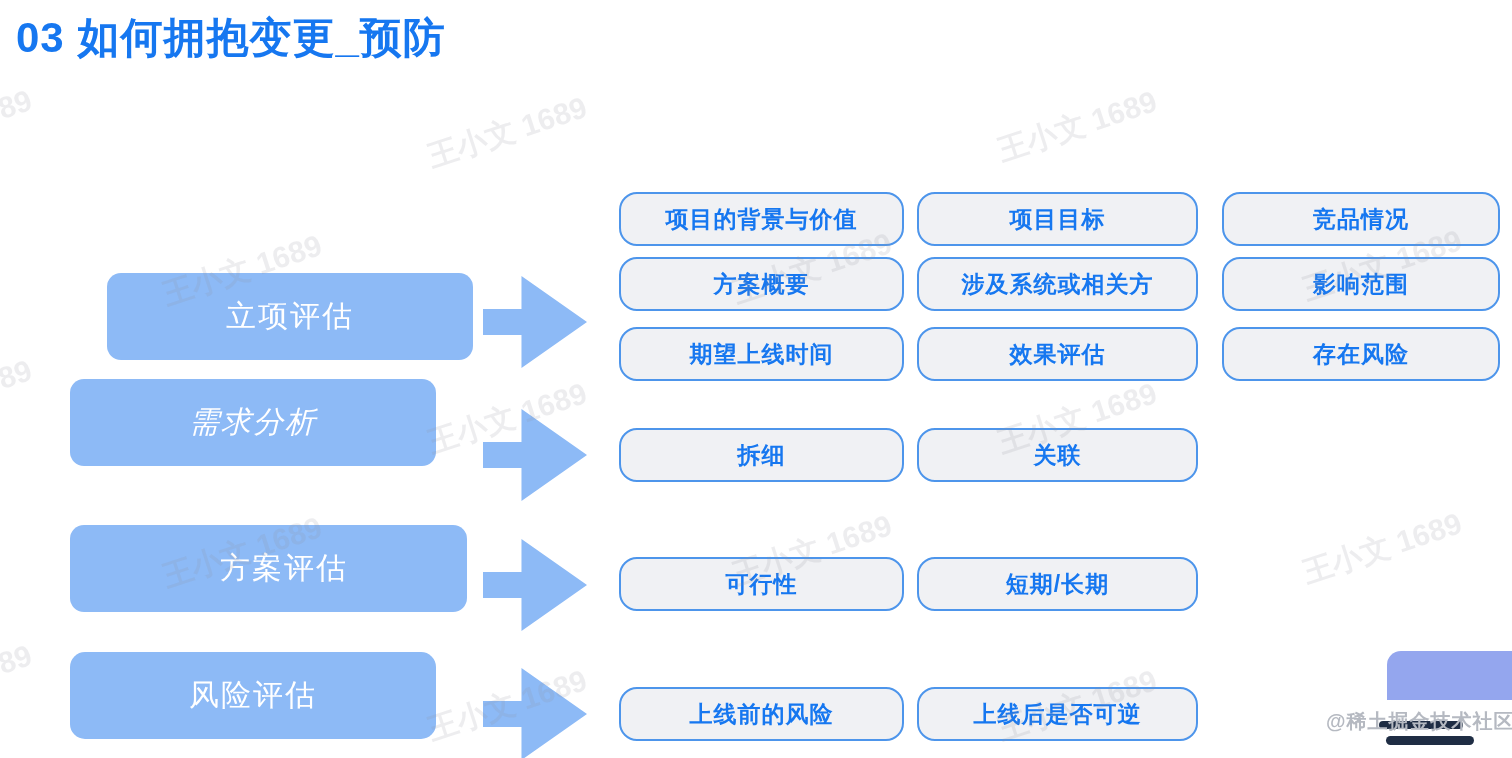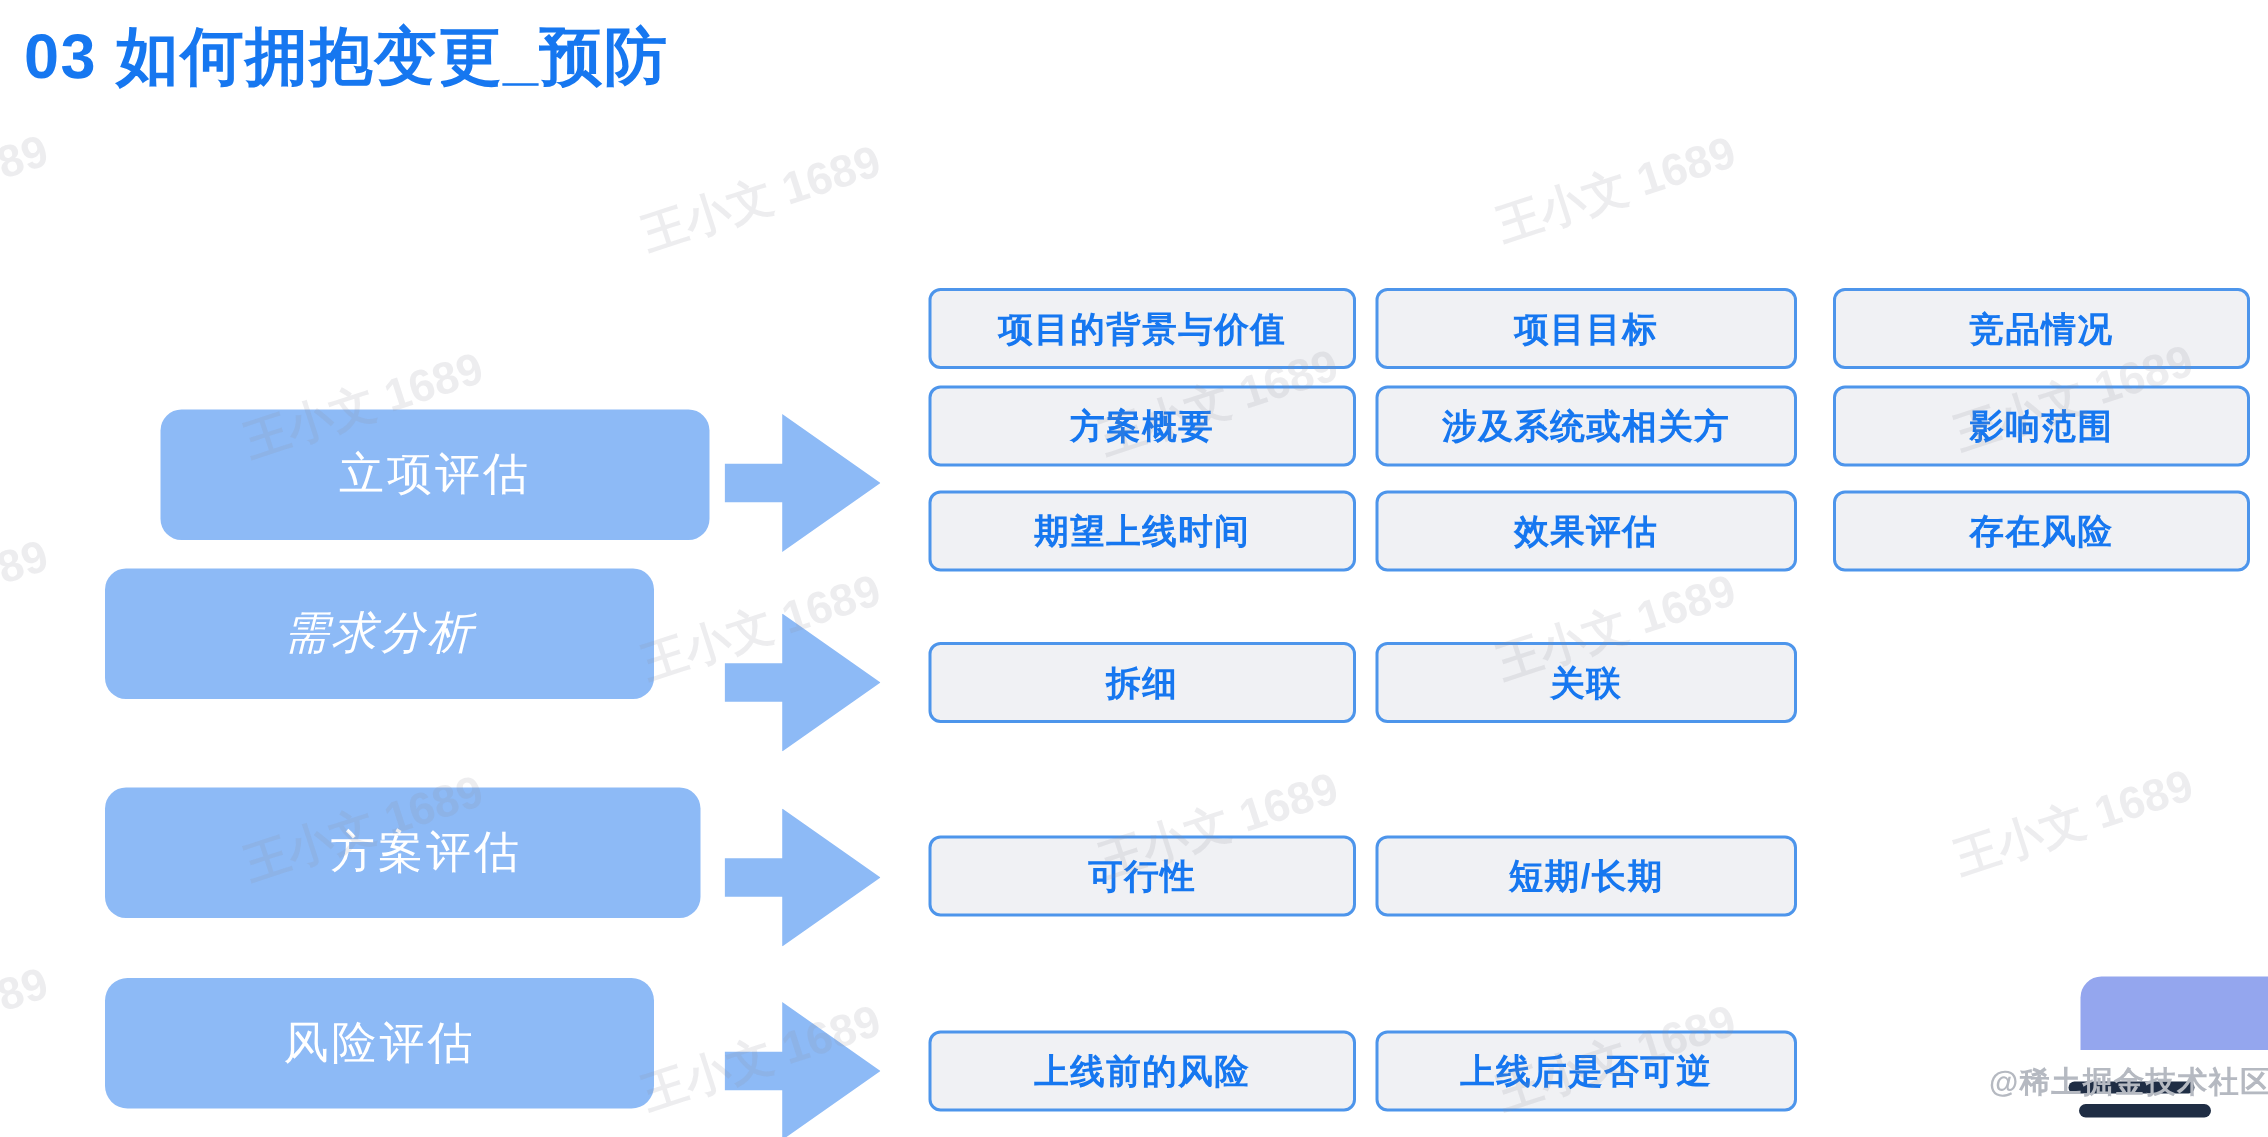--- a/index.html
+++ b/index.html
@@ -20,21 +20,21 @@
     background:#8dbaf6;border-radius:14px;
     display:flex;align-items:center;justify-content:center;
     color:#ffffff;font-size:30px;font-weight:500;letter-spacing:2px;z-index:2;
   }
   .arrow{
     position:absolute;left:483px;width:104px;height:92px;background:#8dbaf6;z-index:2;
     clip-path:polygon(0% 36%,37% 36%,37% 0%,100% 50%,37% 100%,37% 64%,0% 64%);
   }
   .obox{
     position:absolute;height:54px;box-sizing:border-box;
-    background:#f0f1f4;border:2px solid #4d95eb;border-radius:8px;
+    background:#f0f1f4;border:2px solid #4d95eb;border-radius:18px;
     display:flex;align-items:center;justify-content:center;
     color:#1677f0;font-size:23px;font-weight:600;letter-spacing:1px;z-index:2;white-space:nowrap;
   }
   .c1{left:619px;width:285px;}
   .c2{left:917px;width:281px;}
   .c3{left:1222px;width:278px;}
   .r1{top:192px;} .r2{top:257px;} .r3{top:327px;}
   .r4{top:428px;} .r5{top:557px;} .r6{top:687px;}
   .p1{top:273px;margin-left:37px;} .p2{top:379px;font-style:italic;} .p3{top:525px;padding-left:31px;} .p4{top:652px;border-radius:15px;}
   .a1{top:276px;} .a2{top:409px;} .a3{top:539px;} .a4{top:668px;}

